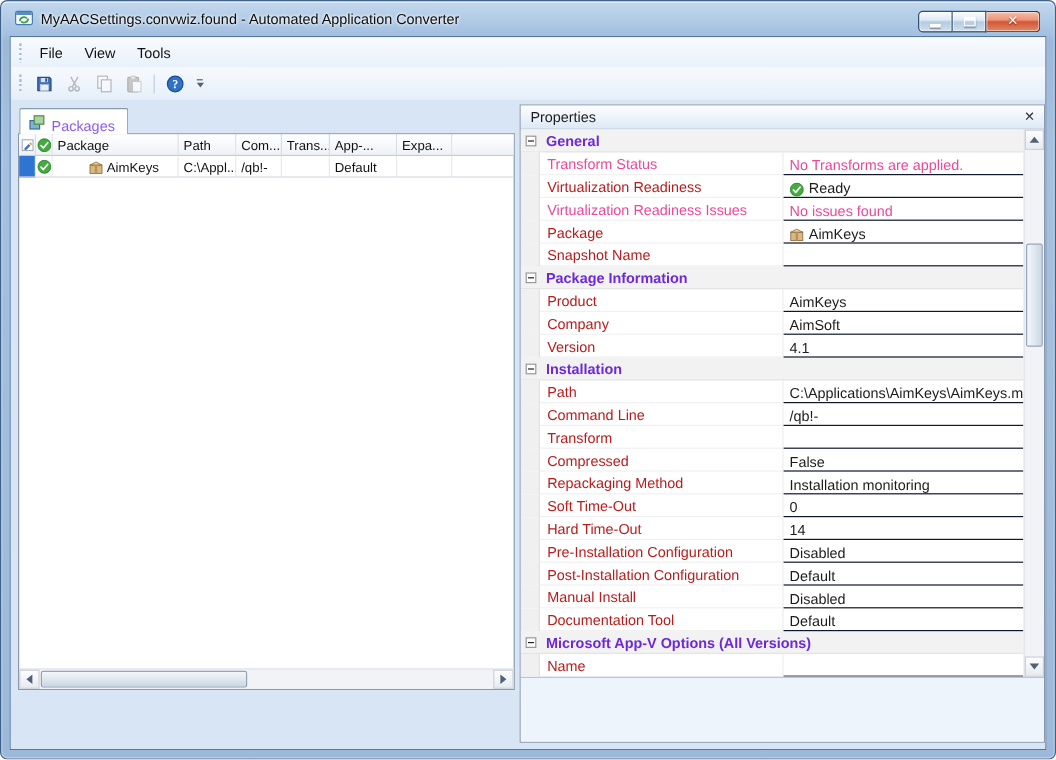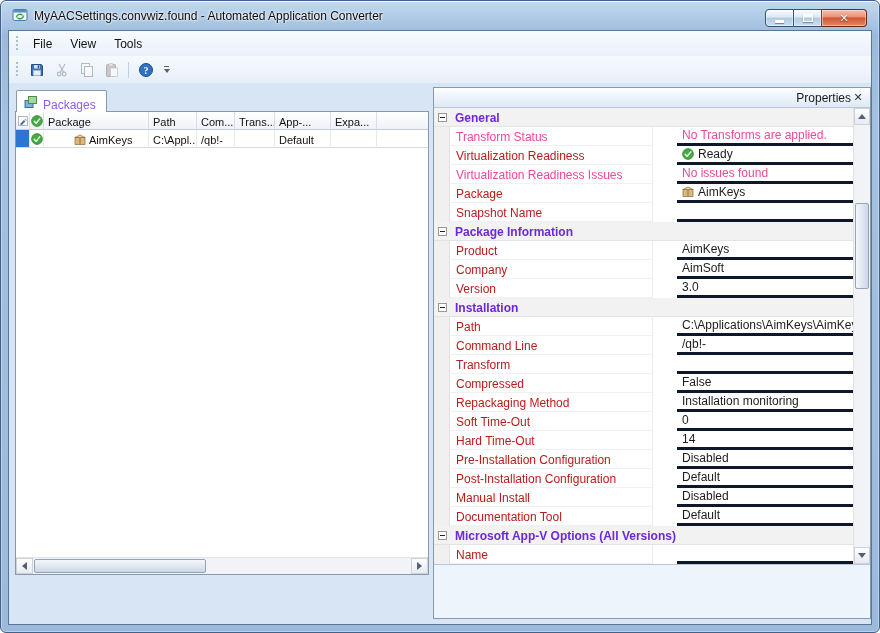--- a/index.html
+++ b/index.html
@@ -94,30 +94,30 @@
   .tri-left  { width:0; height:0; border-top:4px solid transparent; border-bottom:4px solid transparent; border-right:5px solid #4f6078; }
   .tri-right { width:0; height:0; border-top:4px solid transparent; border-bottom:4px solid transparent; border-left:5px solid #4f6078; }
   .ovf .tri-down { border-left-width:3.5px; border-right-width:3.5px; border-top-width:4.5px; border-top-color:#55616f; }
 
   
   .right-panel { position:absolute; left:424px; top:4px; width:438px; height:532px;
                  background:#fff; border:1px solid #8898ad; }
   .prop-header { position:absolute; top:0; left:0; right:0; height:20px;
                  background:linear-gradient(#fdfeff,#dde9f6); border-bottom:1px solid #b7c7d9;
                  display:flex; align-items:center; padding:0 5px 0 8px; font-size:12px; color:#1c1c1c; }
-  .prop-header .ph-title { flex:1;text-align:right; }
+  .prop-header .ph-title { flex:1; }
   .prop-close { font-size:11px; color:#333; width:14px; text-align:center; }
   .prop-grid { position:absolute; top:20px; left:0; right:17px; height:456px; overflow:hidden; background:#fff; }
   .pg-row { display:flex; height:19px; }
   .pg-gutter { flex:0 0 16px; background:#f0f0f0; border-right:1px solid #e2e2e2;
                display:flex; align-items:center; justify-content:center; }
   .pg-name { flex:0 0 203px; border-right:1px solid #ececec; border-bottom:1px solid #f1f1f1;
              font-size:12px; color:#b91c1c; padding:3px 0 0 6px; white-space:nowrap; overflow:hidden; }
-  .pg-value { flex:1; border-bottom:3px solid #0f172a; font-size:12px; color:#1c1c1c;
-              padding-left:5px; white-space:nowrap; overflow:hidden; display:flex; align-items:center; gap:4px;margin-left:24px; }
+  .pg-value { flex:1; border-bottom:1px solid #0f172a; font-size:12px; color:#1c1c1c;
+              padding-left:5px; white-space:nowrap; overflow:hidden; display:flex; align-items:flex-end; gap:4px; }
   .pg-group { background:#f2f2f2; border-bottom:1px solid #e4e4e4; }
   .pg-group .pg-gutter { border-right:none; background:#f2f2f2; }
   .pg-grouplabel { flex:1; font-size:12px; font-weight:bold; color:#6d28d9; padding:3px 0 0 5px; white-space:nowrap; overflow:hidden; }
   .pg-row.muted .pg-name, .pg-row.muted .pv-text { color:#ec4899; }
   .cbox { width:9px; height:9px; border:1px solid #979797; background:#fff; position:relative; }
   .cbox::after { content:""; position:absolute; left:1px; top:3px; width:5px; height:1px; background:#222; }
   .prop-help { position:absolute; left:0; right:0; top:476px; bottom:0;
                background:#edf4fb; border-top:1px solid #b7c7d9; }
 </style>
 </head>
@@ -370,21 +370,21 @@
               <div class="pg-gutter"></div>
               <div class="pg-name">Company</div>
               <div class="pg-value">
                 <span class="pv-text">AimSoft</span>
               </div>
             </div>
             <div class="pg-row">
               <div class="pg-gutter"></div>
               <div class="pg-name">Version</div>
               <div class="pg-value">
-                <span class="pv-text">3.0</span>
+                <span class="pv-text">4.1</span>
               </div>
             </div>
             <div class="pg-row pg-group">
               <div class="pg-gutter">
                 <span class="cbox"></span>
               </div>
               <div class="pg-grouplabel">Installation</div>
             </div>
             <div class="pg-row">
               <div class="pg-gutter"></div>

